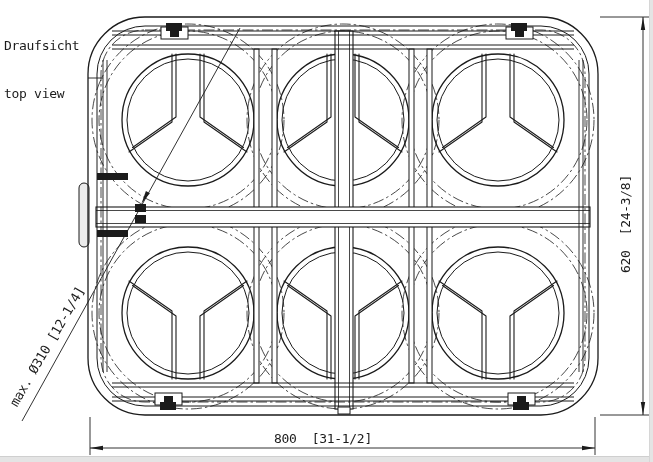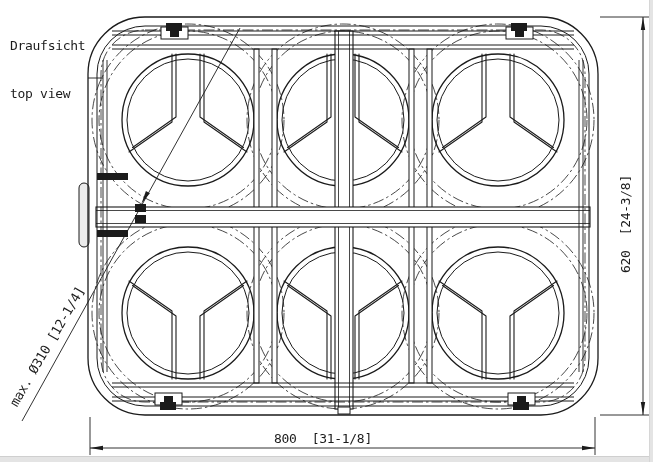--- a/index.html
+++ b/index.html
@@ -2,21 +2,21 @@
 <html><head>
 <meta charset="utf-8">
 <style>
   html,body{margin:0;padding:0;background:#fff;}
   #stage{
     position:relative;width:653px;height:462px;background:#ffffff;
     overflow:hidden;font-family:"DejaVu Sans Mono", monospace;
   }
   #svg-host{position:absolute;left:0;top:0;width:653px;height:462px;}
   .label{position:absolute;color:#1b1b1b;font-size:13px;letter-spacing:-0.3px;white-space:pre;}
-  .title-label{left:10px;top:6px;line-height:16px;}
+  .title-label{left:4px;top:6px;line-height:16px;}
   .dim-width{left:243px;top:431px;width:160px;text-align:center;}
   .dim-height{left:547px;top:215px;width:160px;height:18px;text-align:center;
               transform:rotate(-90deg);transform-origin:center;}
   .dim-diameter{left:-43px;top:339px;width:180px;text-align:center;
               transform:rotate(-60deg);transform-origin:center;}
   .bottom-strip{position:absolute;left:0;top:456px;width:653px;height:6px;
               background:#e4e4e4;border-top:1px solid #cfcfcf;box-sizing:border-box;}
   .right-strip{position:absolute;left:649px;top:0;width:4px;height:462px;
               background:#e4e4e4;border-left:1px solid #d6d6d6;box-sizing:border-box;}
 </style>
@@ -151,19 +151,19 @@
           <line x1="22" y1="421" x2="240" y2="28" stroke="#1b1b1b" stroke-width="0.9" fill="none"></line>
           <polygon points="141.5,203.5 149.9,193.3 145.9,191.1" fill="#1b1b1b" stroke="none"></polygon>
         </g>
       </svg></div>
 
   <div class="label title-label">
     <div>Draufsicht</div>
     <div>top view</div>
   </div>
 
-  <div class="label dim-width">800  [31-1/8]</div>
+  <div class="label dim-width">800  [31-1/2]</div>
   <div class="label dim-height">620  [24-3/8]</div>
   <div class="label dim-diameter">max. Ø310 [12-1/4]</div>
 
   <div class="bottom-strip"></div>
   <div class="right-strip"></div>
 </div>
 
 </body></html>

